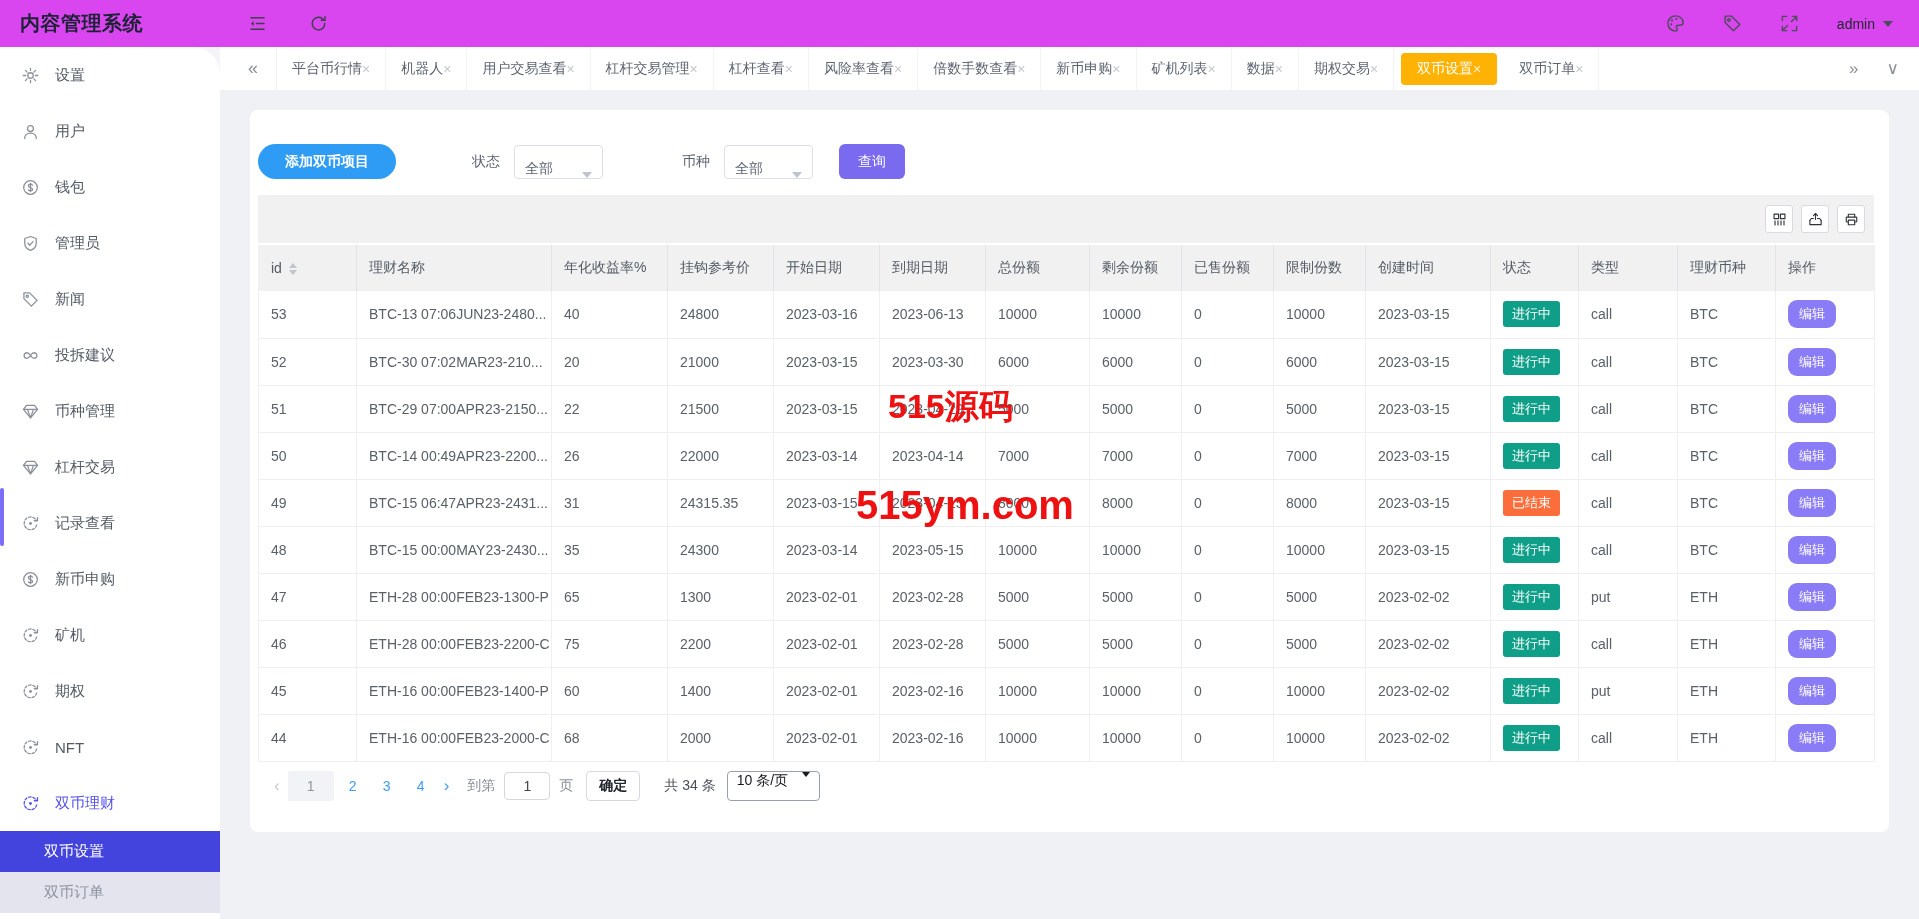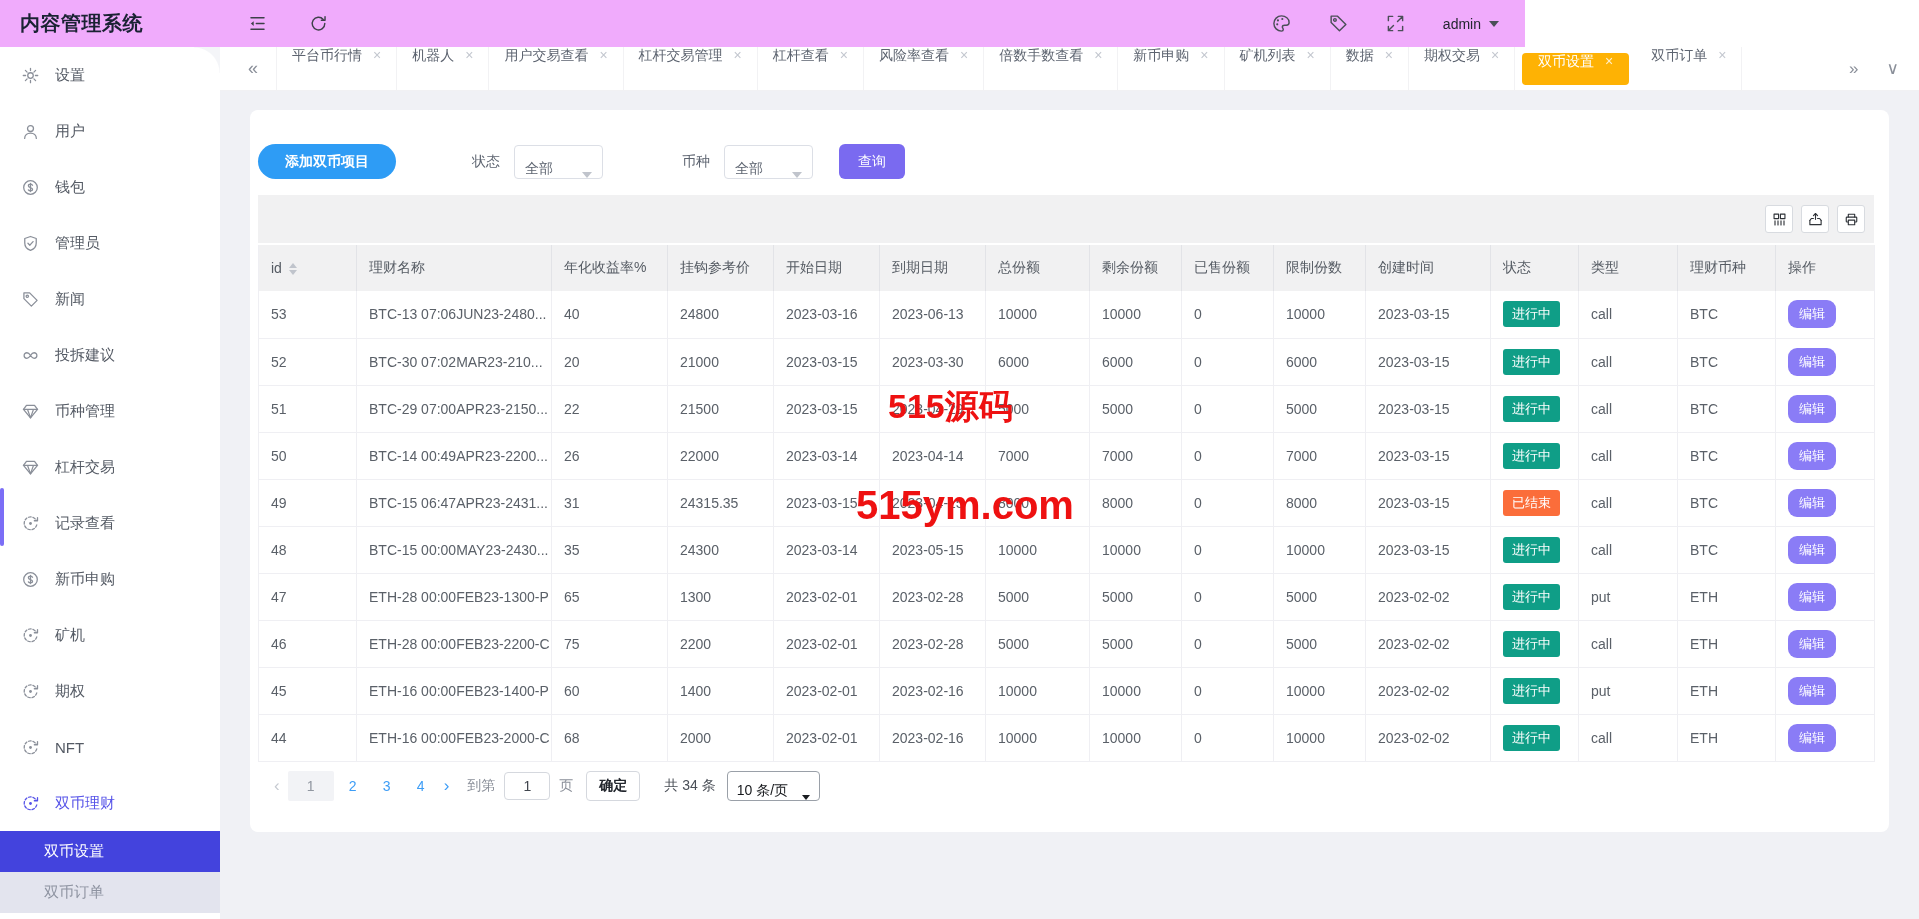--- a/index.html
+++ b/index.html
@@ -6,21 +6,21 @@
     --c-running:#0f9e87; --c-ended:#fb6d3a; --c-edit:#8a7cf6;
     --c-tab-active:#feb204; --c-add:#2e9cf5; --c-query:#7a6af0;
     --c-submenu-active:#4343dd; --c-blue:#3d9df6; --c-red:#ee1111;
     --c-indicator:#7b6ef6; --c-active-item:#5552e8;
   }
   *{box-sizing:border-box;margin:0;padding:0}
   body{width:1919px;height:919px;margin:0;font-family:"Liberation Sans","DejaVu Sans",sans-serif;background:#fff;overflow:hidden}
   .app{position:relative;width:1919px;height:919px;overflow:hidden}
 
   
-  .topbar{position:absolute;left:0;top:0;width:1525px;height:47px;background:#f0abfc;z-index:6}
+  .topbar{position:absolute;left:0;top:0;width:1919px;height:47px;background:#d946ef;z-index:6}
   .brand{position:absolute;left:20px;top:0;line-height:47px;font-size:20px;font-weight:bold;color:#1a2233;letter-spacing:.5px}
   .topbar-left{position:absolute;left:248px;top:0;height:47px;display:flex;align-items:center;gap:42px;color:#3c4048}
   .icon-btn{display:flex;align-items:center;cursor:pointer}
   .icon-btn svg{width:19px;height:19px}
   .topbar-right{position:absolute;right:26px;top:0;height:47px;display:flex;align-items:center;gap:38px;color:#4a4e57}
   .admin{display:flex;align-items:center;gap:8px;font-size:14px;color:#23272f;cursor:pointer}
   .caret-down{width:0;height:0;border-left:5px solid transparent;border-right:5px solid transparent;border-top:6px solid #4a4e57}
 
   
   .sidebar{position:absolute;left:0;top:47px;width:220px;height:872px;background:#fff;z-index:5}
@@ -35,21 +35,21 @@
   .side-item.active .side-icon{color:var(--c-active-item)}
   .side-indicator{position:absolute;left:0;top:441px;width:4px;height:58px;background:var(--c-indicator);border-radius:2px}
   .submenu{position:absolute;left:0;top:784px;width:100%}
   .sub-item{height:41px;display:flex;align-items:center;padding-left:44px;font-size:15px;color:#8e93a1;background:#e3e4ee;cursor:pointer}
   .sub-item.active{background:var(--c-submenu-active);color:#fff}
 
   
   .tabbar{position:absolute;left:220px;top:47px;width:1699px;height:44px;background:#fff;display:flex;align-items:center;z-index:4;border-bottom:1px solid #f1f1f3}
   .tab-collapse{padding:0 18px 0 28px;color:#8a8f99;font-size:18px;height:100%;display:flex;align-items:center;border-right:1px solid #f2f2f4;cursor:pointer}
   .tabs{display:flex;align-items:center;height:100%;flex:1;overflow:hidden}
-  .tab{display:flex;gap:11px;padding:0 15px;height:100%;font-size:14px;color:#5d6470;border-right:1px solid #f2f2f4;cursor:pointer;white-space:nowrap}
+  .tab{display:flex;align-items:center;padding:0 15px;height:100%;font-size:14px;color:#5d6470;border-right:1px solid #f2f2f4;cursor:pointer;white-space:nowrap}
   .tab .close{color:#c3c7cf;font-size:14px}
   .tab.active{background:var(--c-tab-active);color:#fff;border-radius:4px;height:32px;margin:0 7px;border-right:none;padding:0 16px}
   .tab.active .close{color:rgba(255,255,255,.8)}
   .tab-right{display:flex;align-items:center;gap:28px;padding:0 20px;color:#8a8f99;font-size:17px}
   .tab-right span{cursor:pointer}
 
   
   .content{position:absolute;left:220px;top:91px;width:1699px;height:828px;background:#f0f1f5}
   .card{position:absolute;left:30px;top:19px;width:1639px;height:722px;background:#fff;border-radius:8px}
 
@@ -83,21 +83,21 @@
   .page-arrow{font-size:17px;padding:0 8px;cursor:pointer}
   .page-arrow.prev{color:#c6cad1}
   .page-arrow.next{color:var(--c-blue)}
   .page-num{min-width:30px;height:30px;display:flex;align-items:center;justify-content:center;color:var(--c-blue);cursor:pointer;padding:0 6px}
   .page-num.current{background:#f2f3f6;color:#9096a0;min-width:46px;border-radius:2px}
   .goto-label{margin-left:10px;color:#8a8f99}
   .goto-input{width:46px;height:28px;border:1px solid #d5d8de;border-radius:4px;text-align:center;font-size:14px;color:#40454d;margin:0 9px;font-family:inherit}
   .page-unit{color:#8a8f99}
   .confirm-btn{margin-left:13px;height:30px;padding:0 12px;background:#fff;border:1px solid #d5d8de;border-radius:4px;font-weight:bold;font-size:14px;color:#23272e;cursor:pointer}
   .total{margin-left:24px;color:#4a4f57}
-  .pagesize{margin-left:11px;height:30px;border:1px solid #9aa0a8;border-radius:4px;display:flex;align-items:flex-end;gap:14px;padding:0 9px;font-size:14px;color:#16181c;cursor:pointer;background:#fff}
+  .pagesize{margin-left:11px;height:30px;border:1px solid #9aa0a8;border-radius:4px;display:flex;align-items:flex-start;gap:14px;padding:0 9px;font-size:14px;color:#16181c;cursor:pointer;background:#fff}
   .pagesize .caret{width:0;height:0;border-top:5px solid #1a1c20;border-left:4px solid transparent;border-right:4px solid transparent}
 
   .watermark{position:absolute;color:var(--c-red);font-weight:bold;z-index:10;pointer-events:none;white-space:nowrap}
   .wm-1{left:668px;top:293px;font-size:34px}
   .wm-2{left:636px;top:392px;font-size:40px}
 </style>
 </head>
 <body>
 
 <div class="app">

